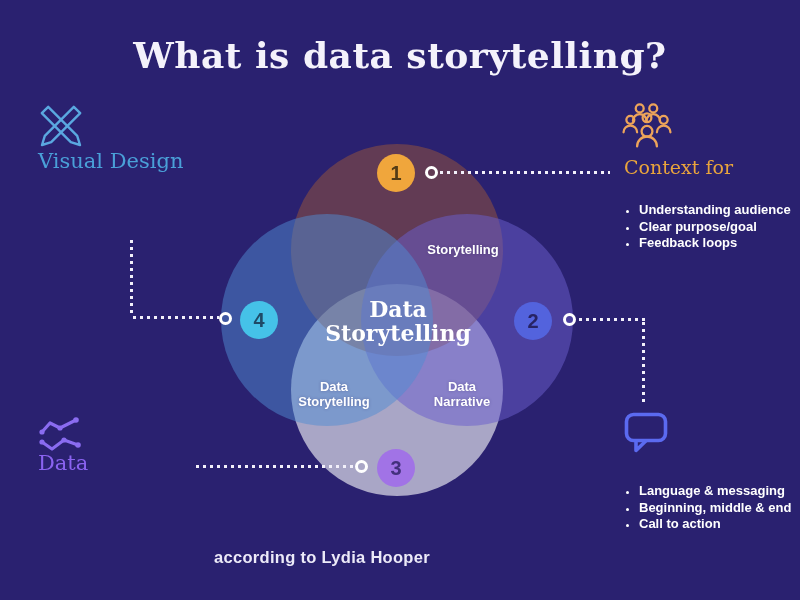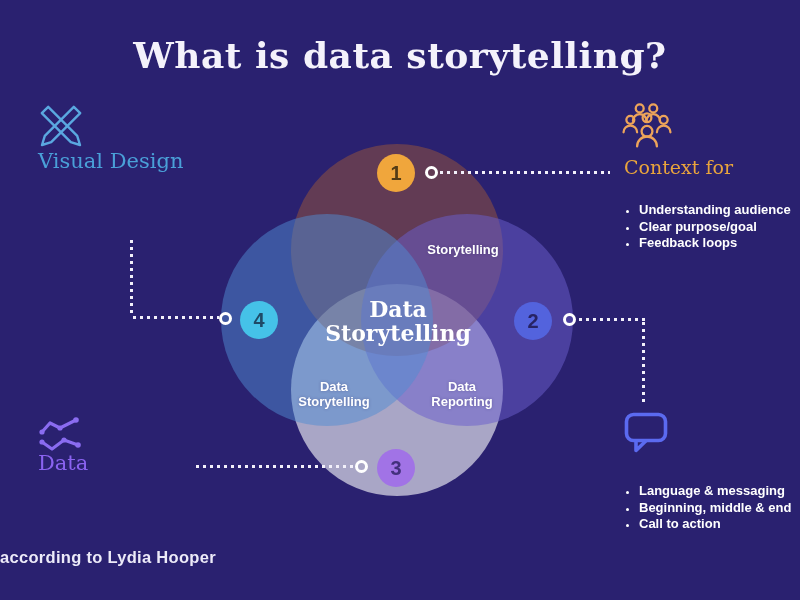--- a/index.html
+++ b/index.html
@@ -90,21 +90,21 @@
   .ul-dat{left:40px;  top:483px; width:210px;}
   .ul-nar{left:624px; top:483px; width:176px;}
 
   .icon-box svg{display:block;}
   .i-vd {left:37px;  top:102px;}
   .i-ctx{left:622px; top:100px;}
   .i-dat{left:36px;  top:414px;}
   .i-nar{left:623px; top:411px;}
 
   .footer{
-    left:0; top:548px; width:644px; text-align:left;
+    left:0; top:548px; width:644px; text-align:center;
     color:#eceaf8; font-size:16.5px; font-weight:bold; letter-spacing:0.3px;
   }
 </style>
 </head>
 <body>
 
 <div id="stage">
 
   <div class="abs title">What is data storytelling?</div>
 
@@ -115,21 +115,21 @@
 
   <div class="abs vlabel lbl-st">
     <div>Storytelling</div>
   </div>
   <div class="abs vlabel lbl-dv">
     <div>Data</div>
     <div>Storytelling</div>
   </div>
   <div class="abs vlabel lbl-dr">
     <div>Data</div>
-    <div>Reporting</div>
+    <div>Narrative</div>
   </div>
   <div class="abs lbl-center">
     <div>Data</div>
     <div>Storytelling</div>
   </div>
 
   <div class="abs dots-h l1"></div>
   <div class="abs dots-h l2h"></div>
   <div class="abs dots-v l2v"></div>
   <div class="abs dots-h l3"></div>

